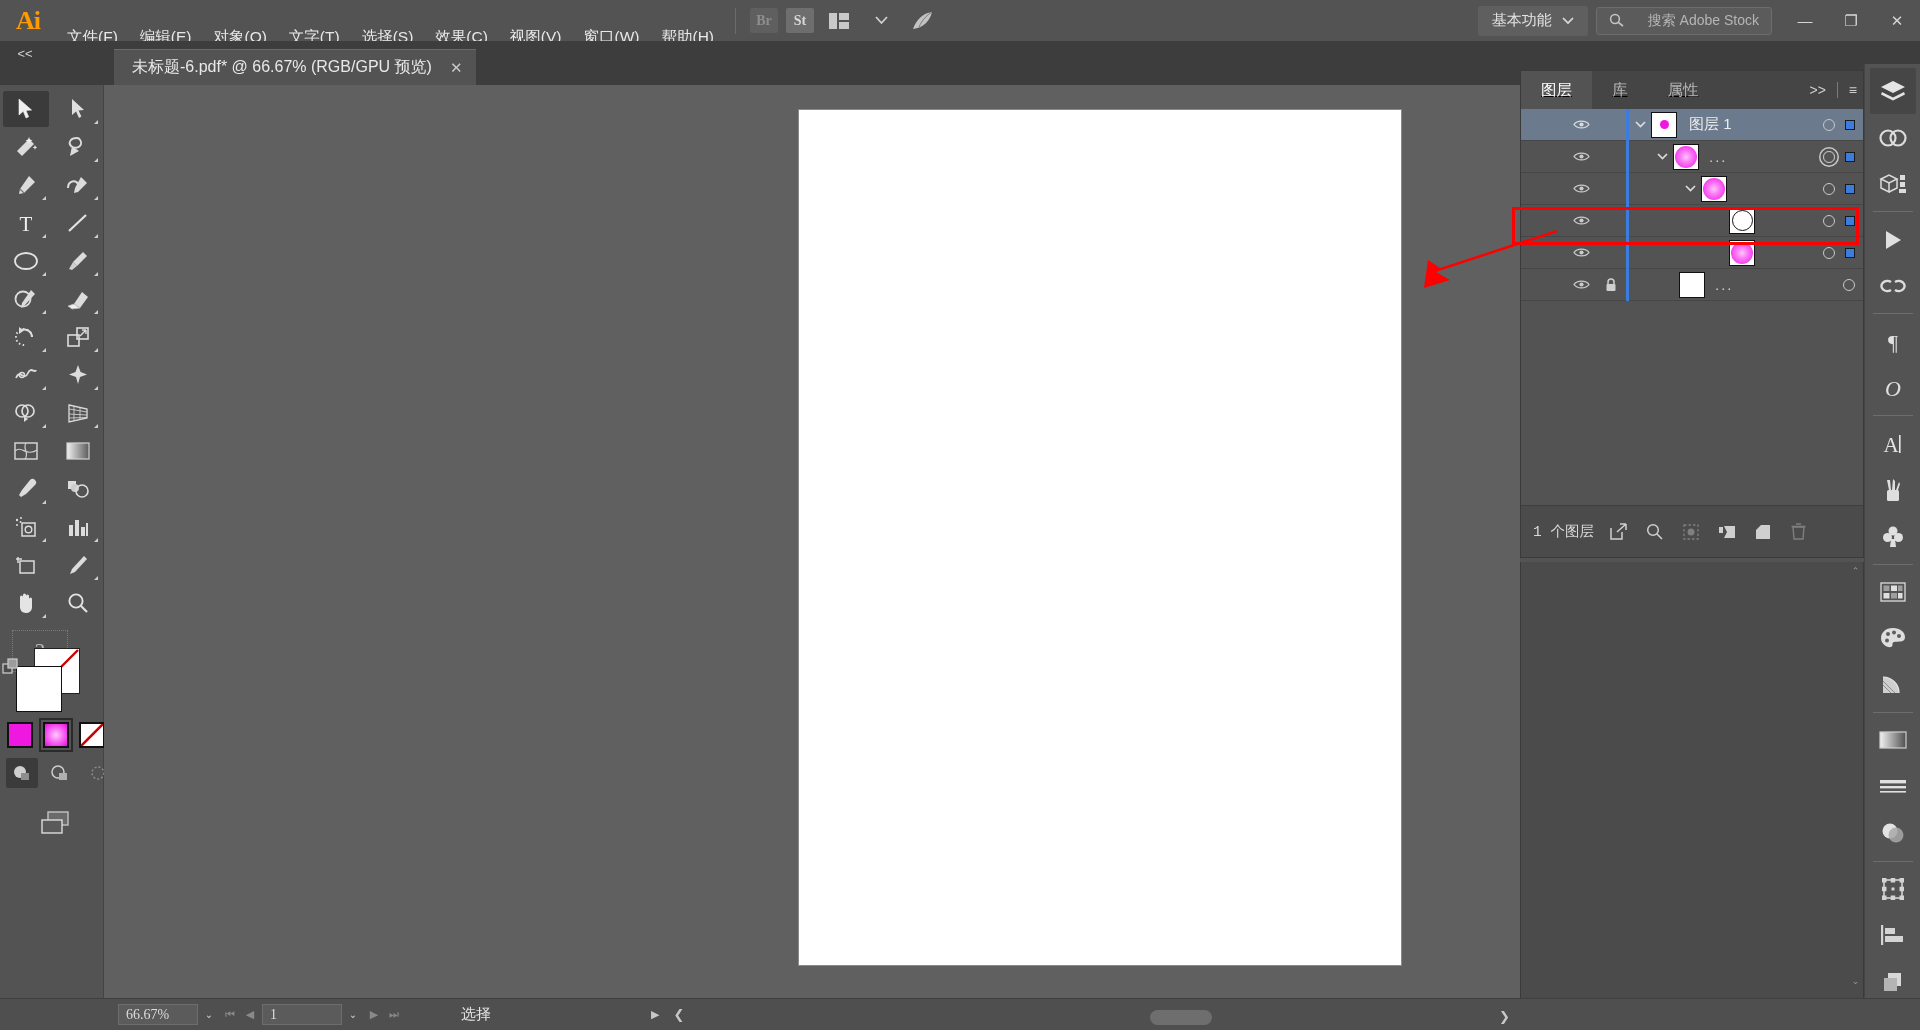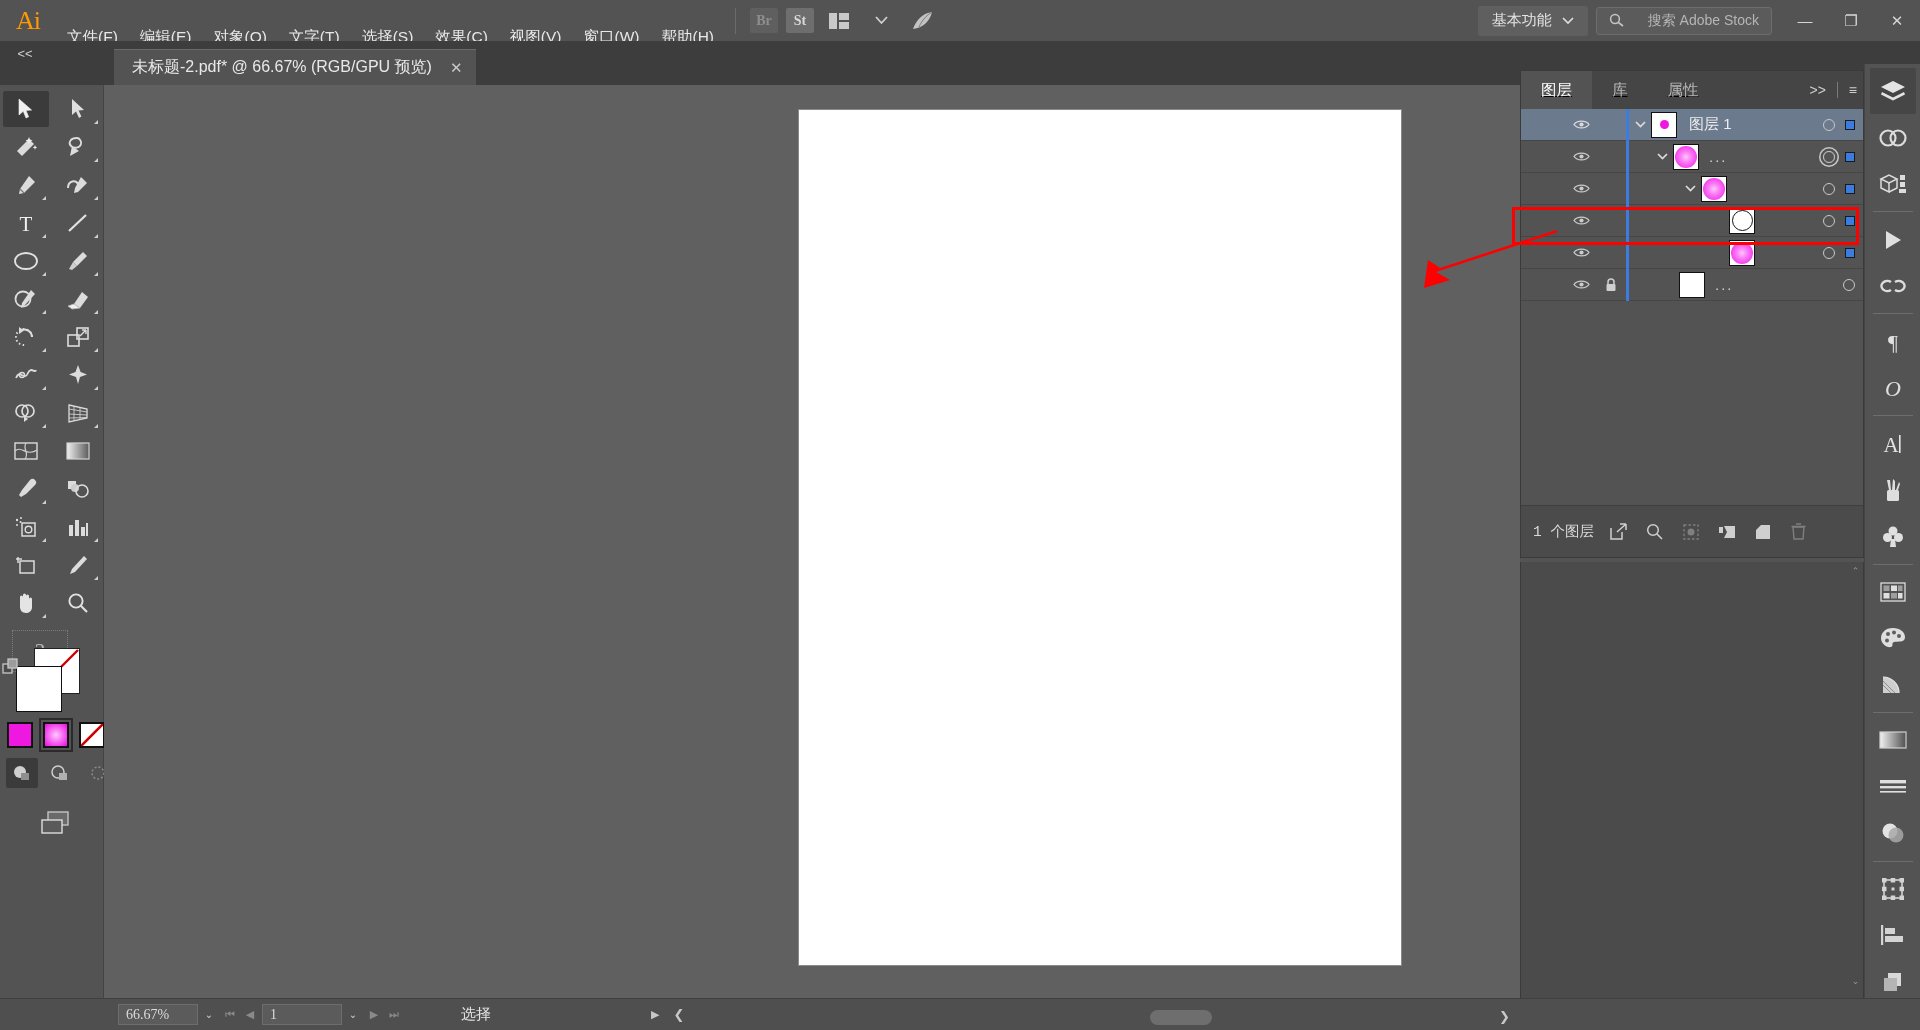--- a/index.html
+++ b/index.html
@@ -12,21 +12,21 @@
   }
   #app { position: relative; width: 1920px; height: 1030px; }
 
   
   .menubar {
     position: absolute; left: 0; top: 0; width: 1920px; height: 41px;
     background: #535353; display: flex; align-items: center;
   }
   .ai-logo {
     width: 56px; height: 41px; display: flex; align-items: center; justify-content: center;
-    font-size: 26px; font-weight: normal; color: #ff9a00; font-family: "Liberation Serif", serif;
+    font-size: 26px; font-weight: bold; color: #ff9a00; font-family: "Liberation Serif", serif;
     letter-spacing: -1px;
   }
   .menu-item {
     padding: 16px 11px; height: 41px; line-height: 41px; font-size: 15.5px;
     color: #e8e8e8; cursor: default; white-space: nowrap;
   }
   .mb-sep { width: 1px; height: 26px; background: #6b6b6b; margin: 0 10px; }
   .mb-icon {
     width: 34px; height: 26px; display:flex; align-items:center; justify-content:center;
     font-size: 13px; color:#b9b9b9; margin: 0 4px;
@@ -302,21 +302,21 @@
         </svg>
       <span>搜索 Adobe Stock</span>
     </div>
     <div class="win-btn">—</div>
     <div class="win-btn">❐</div>
     <div class="win-btn close">✕</div>
   </div>
 
   <div class="tabbar">
     <div class="doc-tab">
-      <span class="title">未标题-2.pdf* @ 66.67% (RGB/GPU 预览)</span>
+      <span class="title">未标题-6.pdf* @ 66.67% (RGB/GPU 预览)</span>
       <span class="x">✕</span>
     </div>
   </div>
   <div class="collapse-left">&lt;&lt;</div>
 
   <div class="toolbar">
     <div class="tool-grid">
 
       <div class="tool active">
         <svg width="20" height="22" viewBox="0 0 20 22">

